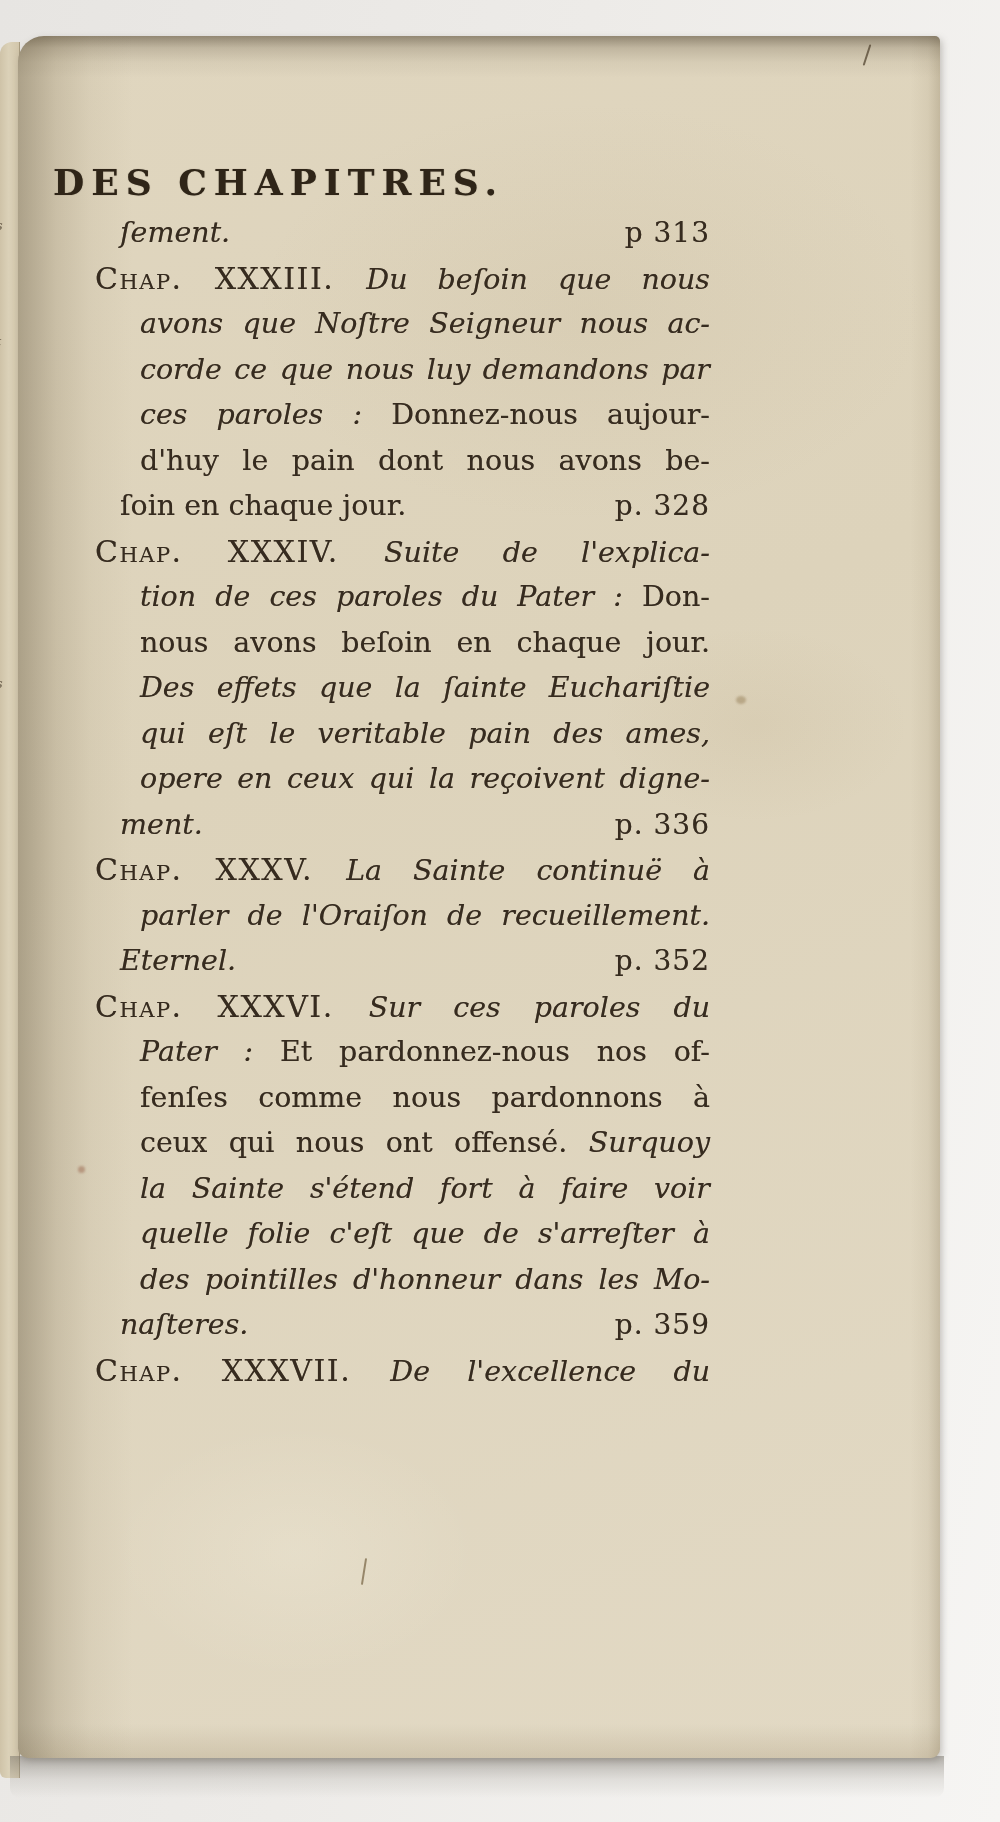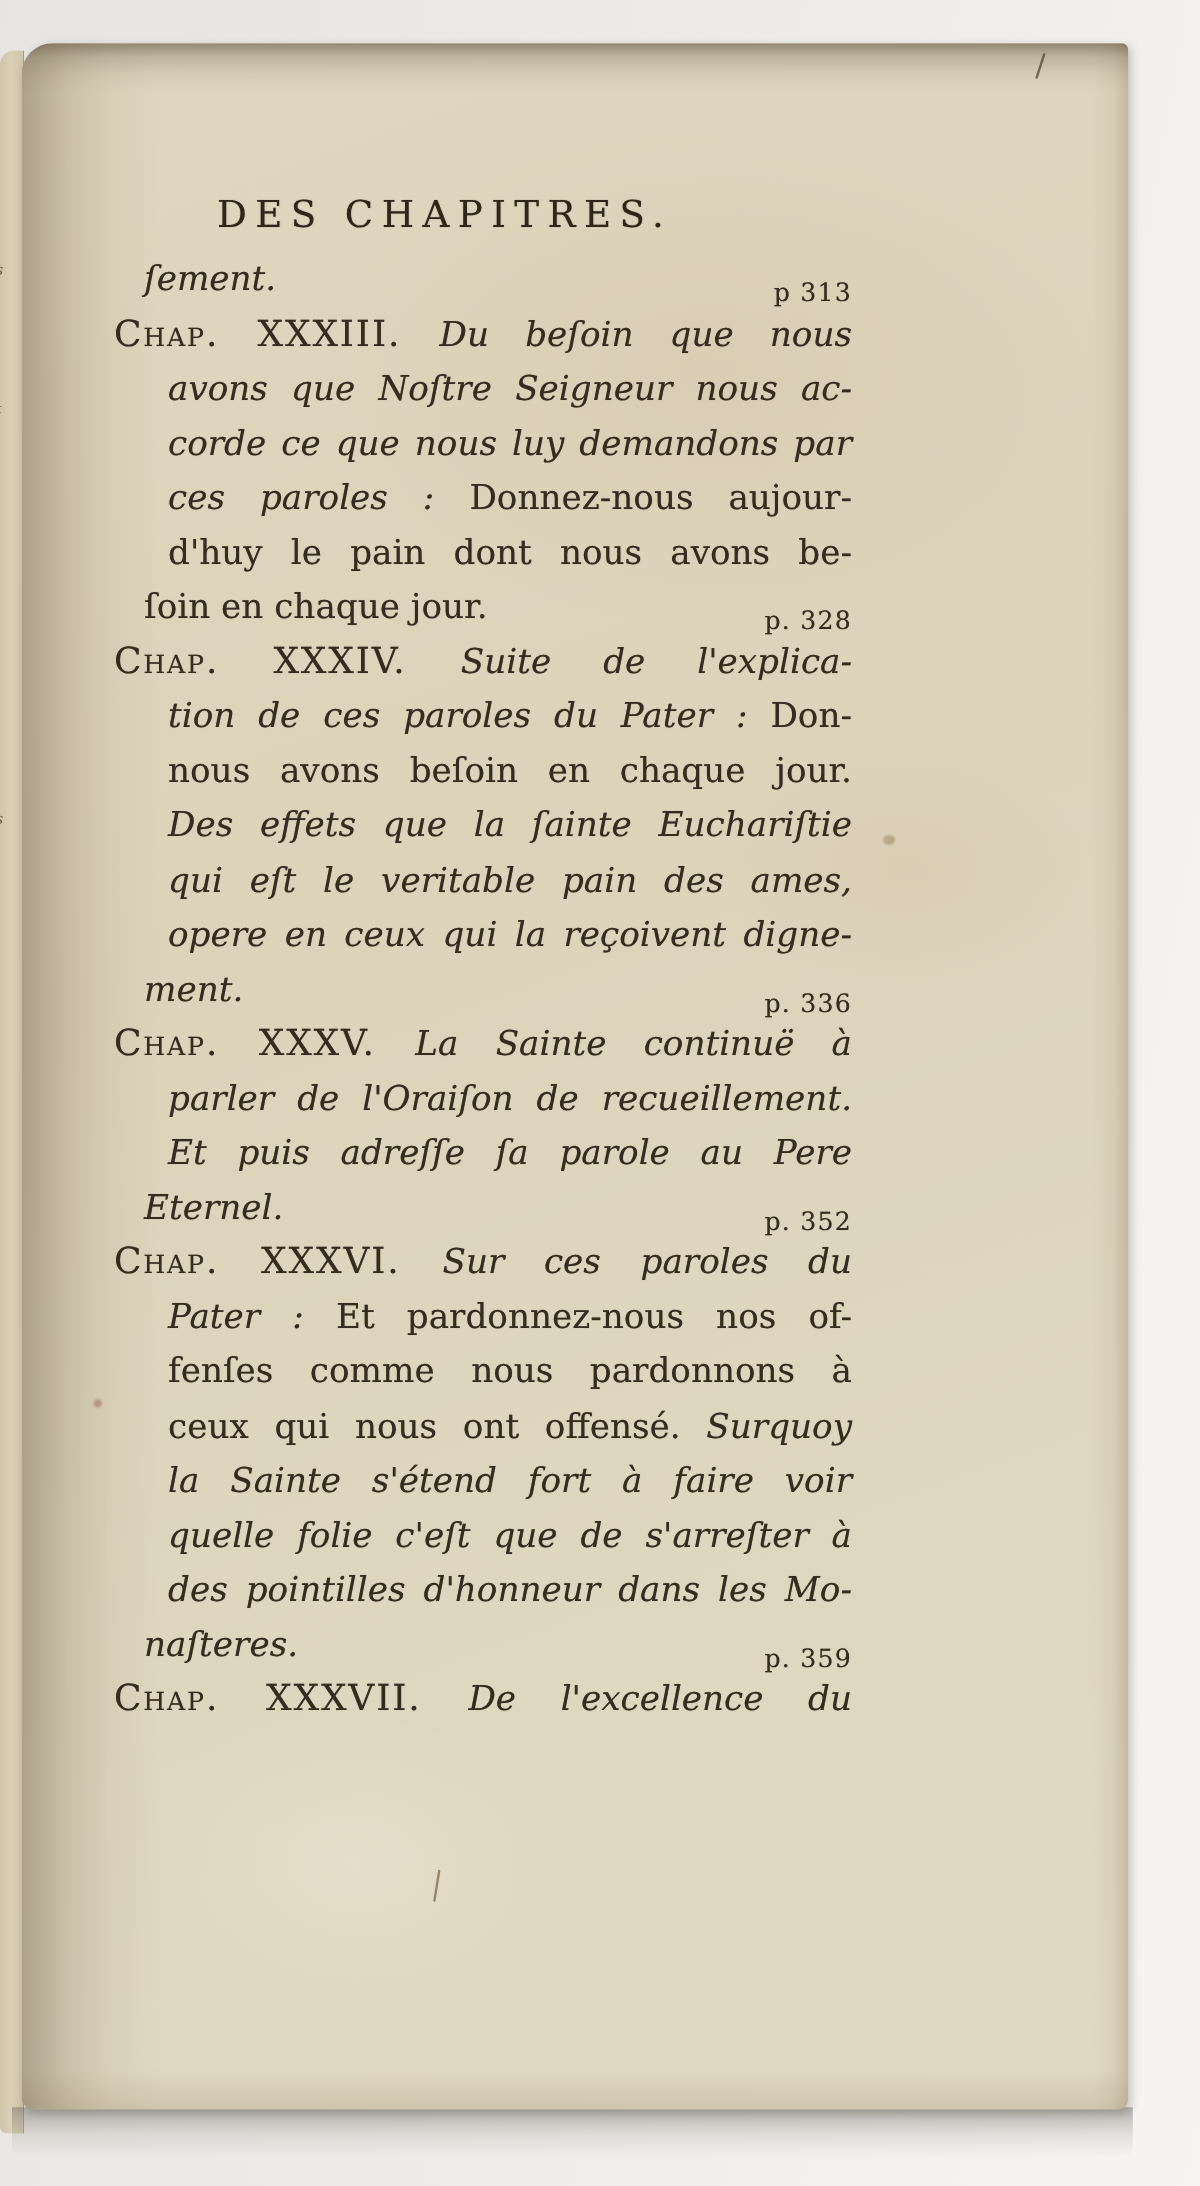--- a/index.html
+++ b/index.html
@@ -47,42 +47,42 @@
     box-shadow: 2px 3px 7px rgba(100,95,85,0.35);
   }
 
   .textblock {
     position:absolute; left:57px; top:0; width:635px; height:1722px;
     color:#362b1f;
   }
 
   .title {
     position:absolute; left:-22px; top:125px; width:635px; height:44px;
-    margin:0; text-align:center;
-    font-size:31px; font-weight:normal; letter-spacing:7px;
+    margin:0; text-align:left;
+    font-size:36px; font-weight:bold; letter-spacing:7px;
     color:#2f2518;
     text-shadow: 0 0 1px rgba(47,37,24,0.45);
     white-space:nowrap;
   }
 
   .lines { position:absolute; left:0; top:174px; width:635px; }
 
   .line {
     position:relative; height:45.5px; line-height:45.5px;
     font-size:28.5px; white-space:nowrap;
     text-shadow: 0 0 0.6px rgba(54,43,31,0.5);
   }
   .line.just { white-space:normal; text-align:justify; text-align-last:justify;margin-left:20px; }
   .line.indent { padding-left:45px; }
 
   .seg-smallcaps { font-variant: small-caps; letter-spacing:1.5px; font-size:30px; }
   .seg-italic    { font-style: italic; }
   .seg-roman     { font-style: normal; }
 
-  .pagenum { position:absolute; right:0; top:12px; font-size:21px; letter-spacing:1px; }
+  .pagenum { position:absolute; right:0; top:0; font-size:28px; letter-spacing:1px; }
 
   
   .mark-slash {
     position:absolute; left:848px; top:8px; width:2px; height:22px;
     background:#5a4c38; transform:rotate(18deg); border-radius:2px; opacity:.8;
   }
   .mark-stroke {
     position:absolute; left:345px; top:1522px; width:2px; height:27px;
     background:#6d5937; transform:rotate(9deg); border-radius:2px; opacity:.65;
   }
@@ -124,21 +124,20 @@
           <div class="line indent"><span class="seg-roman">ſoin en chaque jour.</span><span class="pagenum">p. 328</span></div>
           <div class="line just"><span class="seg-smallcaps">Chap. XXXIV. </span><span class="seg-italic">Suite de l'explica-</span></div>
           <div class="line indent just"><span class="seg-italic">tion de ces paroles du Pater : </span><span class="seg-roman">Don-</span></div>
           <div class="line indent just"><span class="seg-roman">nous avons beſoin en chaque jour.</span></div>
           <div class="line indent just"><span class="seg-italic">Des effets que la ſainte Euchariſtie</span></div>
           <div class="line indent just"><span class="seg-italic">qui eſt le veritable pain des ames,</span></div>
           <div class="line indent just"><span class="seg-italic">opere en ceux qui la reçoivent digne-</span></div>
           <div class="line indent"><span class="seg-italic">ment.</span><span class="pagenum">p. 336</span></div>
           <div class="line just"><span class="seg-smallcaps">Chap. XXXV. </span><span class="seg-italic">La Sainte continuë à</span></div>
           <div class="line indent just"><span class="seg-italic">parler de l'Oraiſon de recueillement.</span></div>
-          <div class="line indent just"><span class="seg-italic">Et puis adreſſe ſa parole au Pere</span></div>
           <div class="line indent"><span class="seg-italic">Eternel.</span><span class="pagenum">p. 352</span></div>
           <div class="line just"><span class="seg-smallcaps">Chap. XXXVI. </span><span class="seg-italic">Sur ces paroles du</span></div>
           <div class="line indent just"><span class="seg-italic">Pater : </span><span class="seg-roman">Et pardonnez-nous nos of-</span></div>
           <div class="line indent just"><span class="seg-roman">fenſes comme nous pardonnons à</span></div>
           <div class="line indent just"><span class="seg-roman">ceux qui nous ont offensé. </span><span class="seg-italic">Surquoy</span></div>
           <div class="line indent just"><span class="seg-italic">la Sainte s'étend fort à faire voir</span></div>
           <div class="line indent just"><span class="seg-italic">quelle folie c'eſt que de s'arreſter à</span></div>
           <div class="line indent just"><span class="seg-italic">des pointilles d'honneur dans les Mo-</span></div>
           <div class="line indent"><span class="seg-italic">naſteres.</span><span class="pagenum">p. 359</span></div>
           <div class="line just"><span class="seg-smallcaps">Chap. XXXVII. </span><span class="seg-italic">De l'excellence du</span></div>

